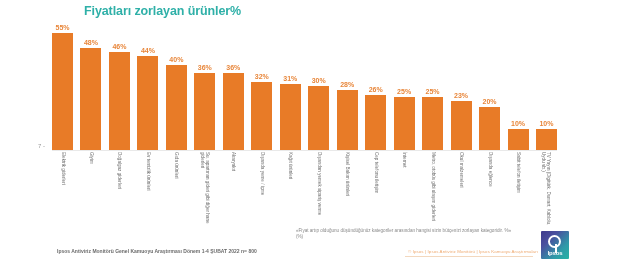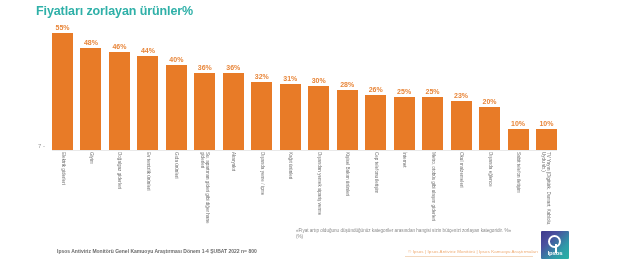--- a/index.html
+++ b/index.html
@@ -169,21 +169,21 @@
     font-size:6px;
     font-weight:bold;
     letter-spacing:-0.2px;
   }
 </style>
 </head>
 <body>
 
 <div id="slide">
 
-  <div id="chart-title" style="color: rgb(47, 176, 168);">Fiyatları zorlayan ürünler%</div>
+  <div id="chart-title" style="color: rgb(47, 176, 168); margin-left: 48px;">Fiyatları zorlayan ürünler%</div>
 
   <div id="plot">
     <div id="bars">
         <div class="bar-col">
           <div class="bar-value" style="color: rgb(232, 134, 58);">55%</div>
           <div class="bar-rect" style="height: 117.33px; background: rgb(232, 123, 39);"></div>
         </div>
         <div class="bar-col">
           <div class="bar-value" style="color: rgb(232, 134, 58);">48%</div>
           <div class="bar-rect" style="height: 102.4px; background: rgb(232, 123, 39);"></div>

